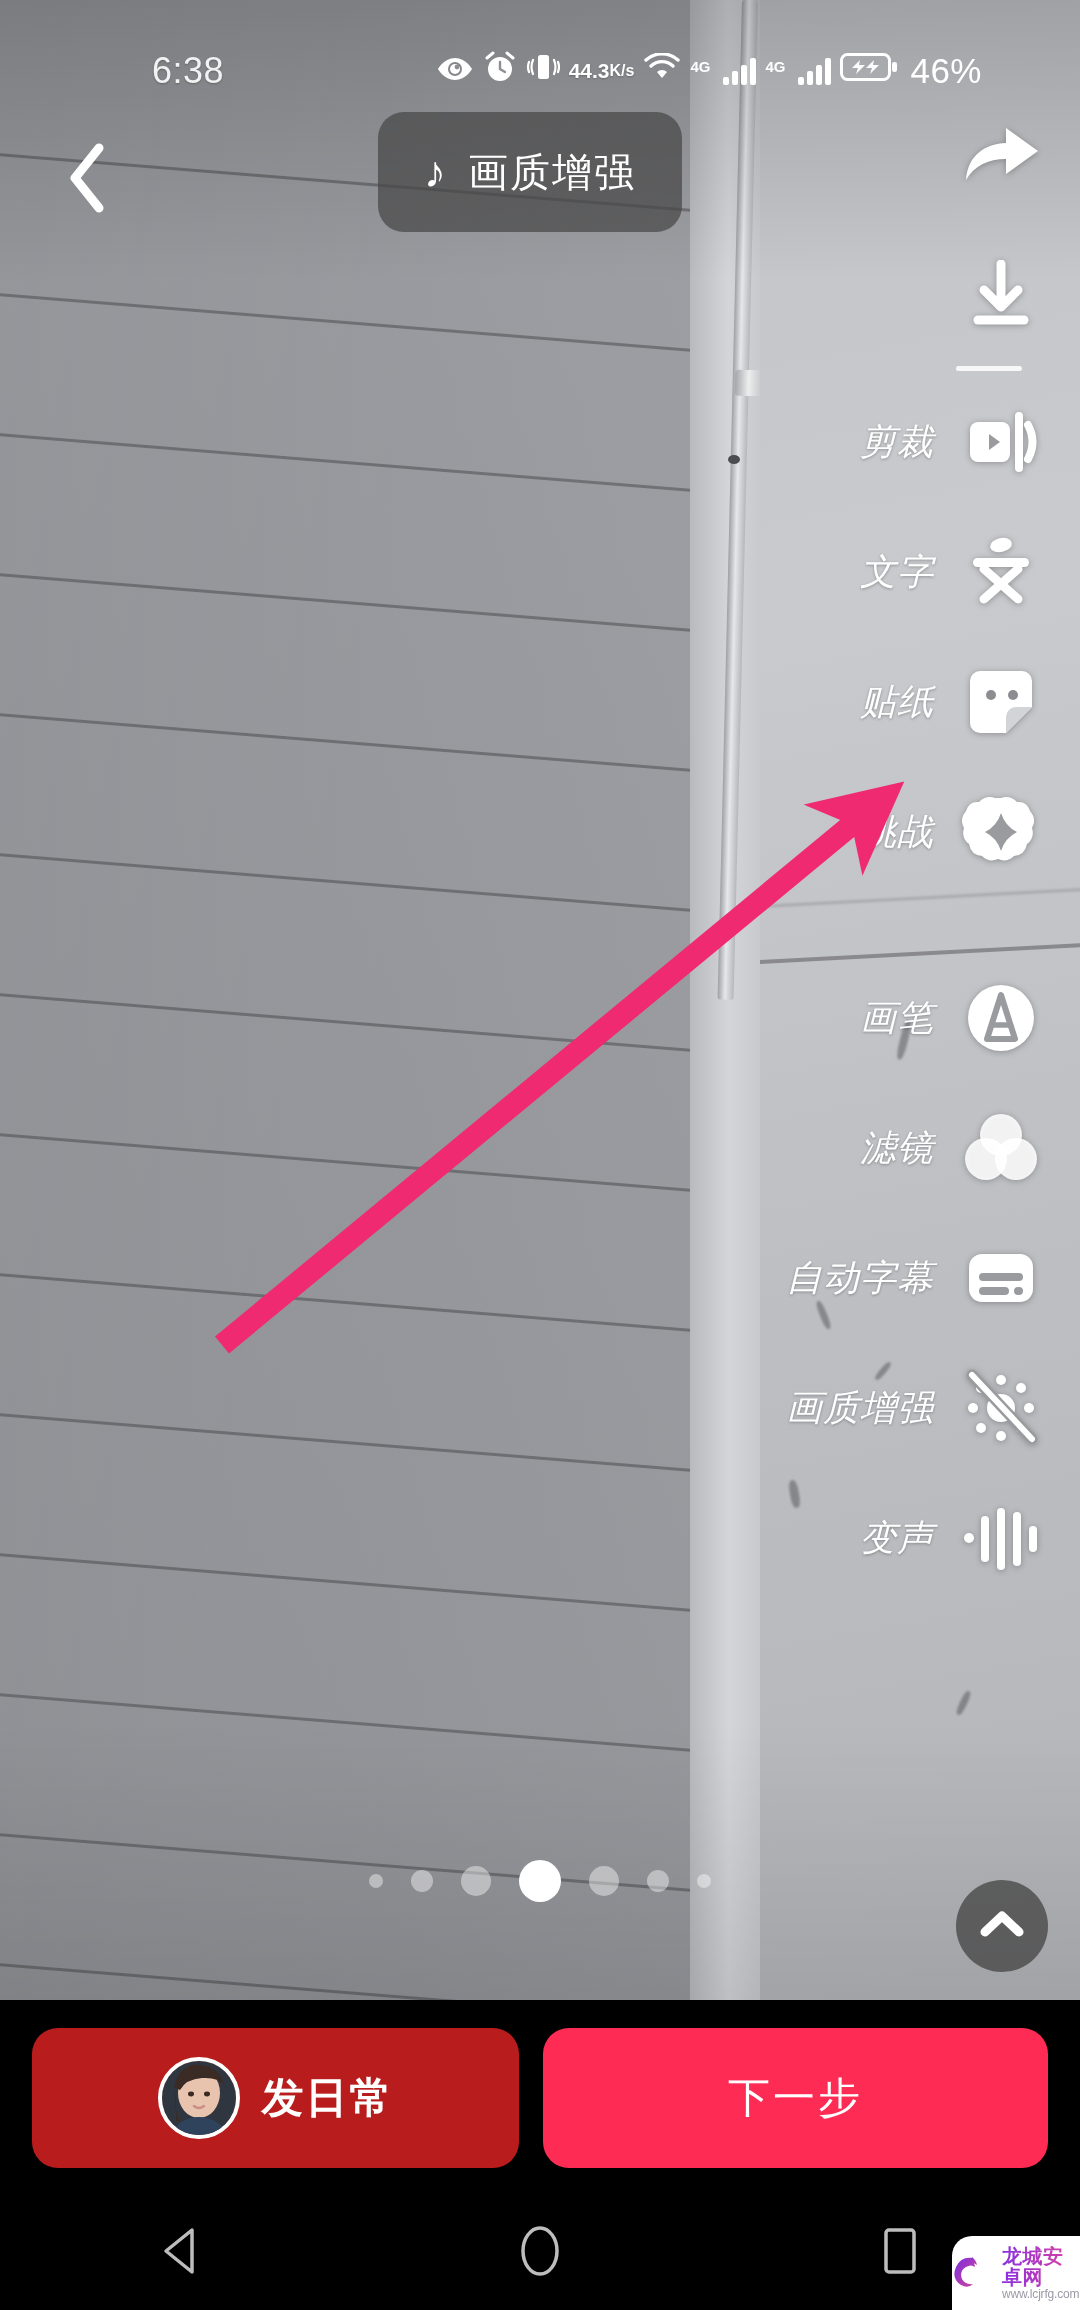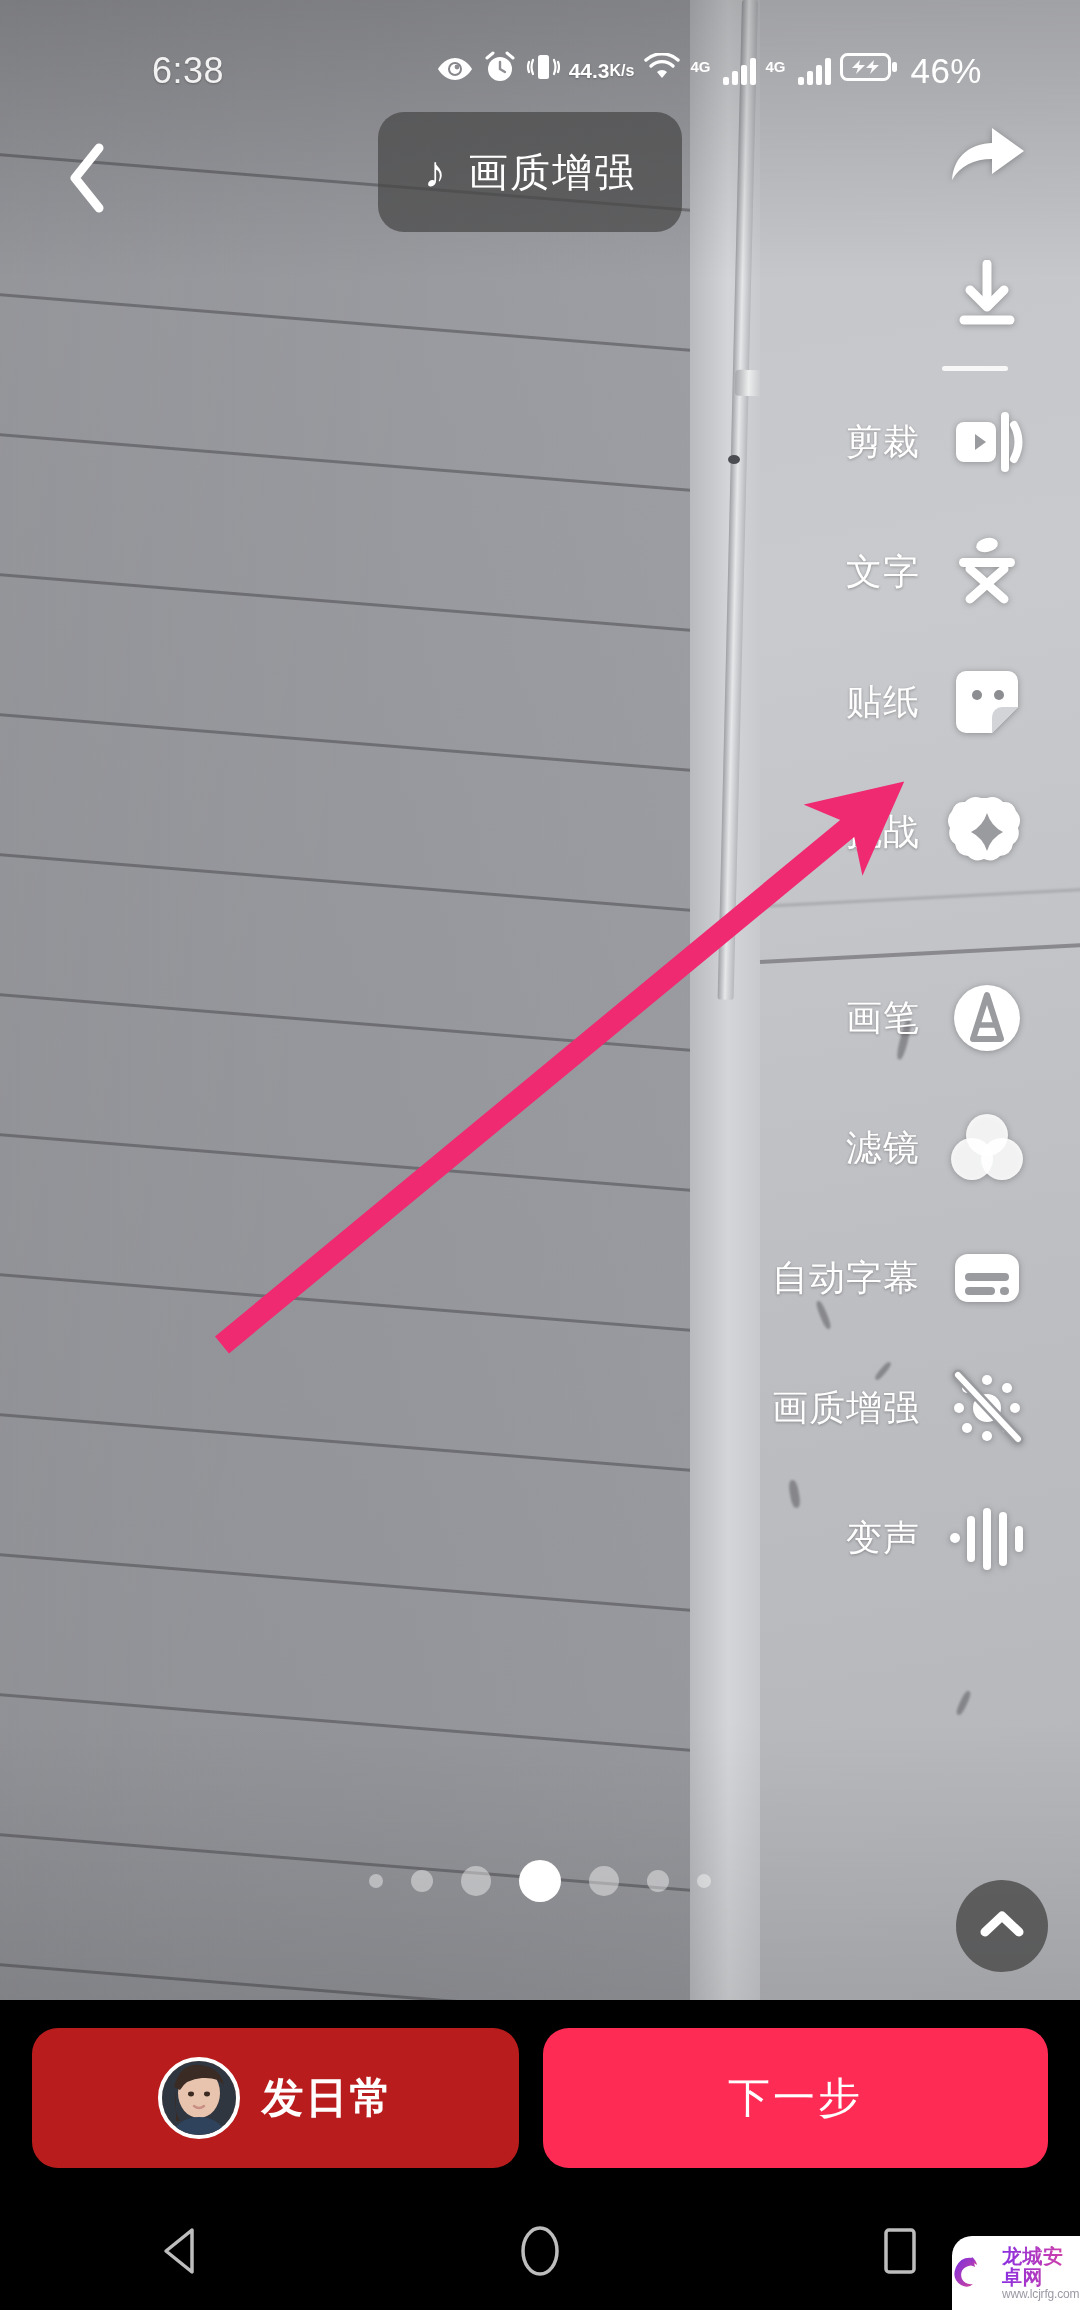--- a/index.html
+++ b/index.html
@@ -112,21 +112,21 @@
     position:absolute; left:378px; top:112px;
     height:120px; padding:0 46px;
     background:rgba(70,70,70,0.72); border-radius:26px;
     display:flex; align-items:center; gap:22px; z-index:30;
   }
   #music-btn .lbl { color:#fff; font-size:40px; letter-spacing:2px; }
   #music-note { color:#fff; font-size:44px; line-height:1; }
 
   
   #toolbar {
-    position:absolute; right:14px; top:110px; width:300px; z-index:30;
+    position:absolute; right:0; top:110px; width:300px; z-index:30;font-style:italic;
   }
   .tool-row {
     display:flex; align-items:center; justify-content:flex-end;
     gap:24px; padding-right:36px; margin-bottom:0;
   }
   .tool-label {
     color:#fff; font-size:36px; letter-spacing:1px; white-space:nowrap;
     text-shadow:0 1px 3px rgba(0,0,0,0.30);
   }
   .tool-icon {

